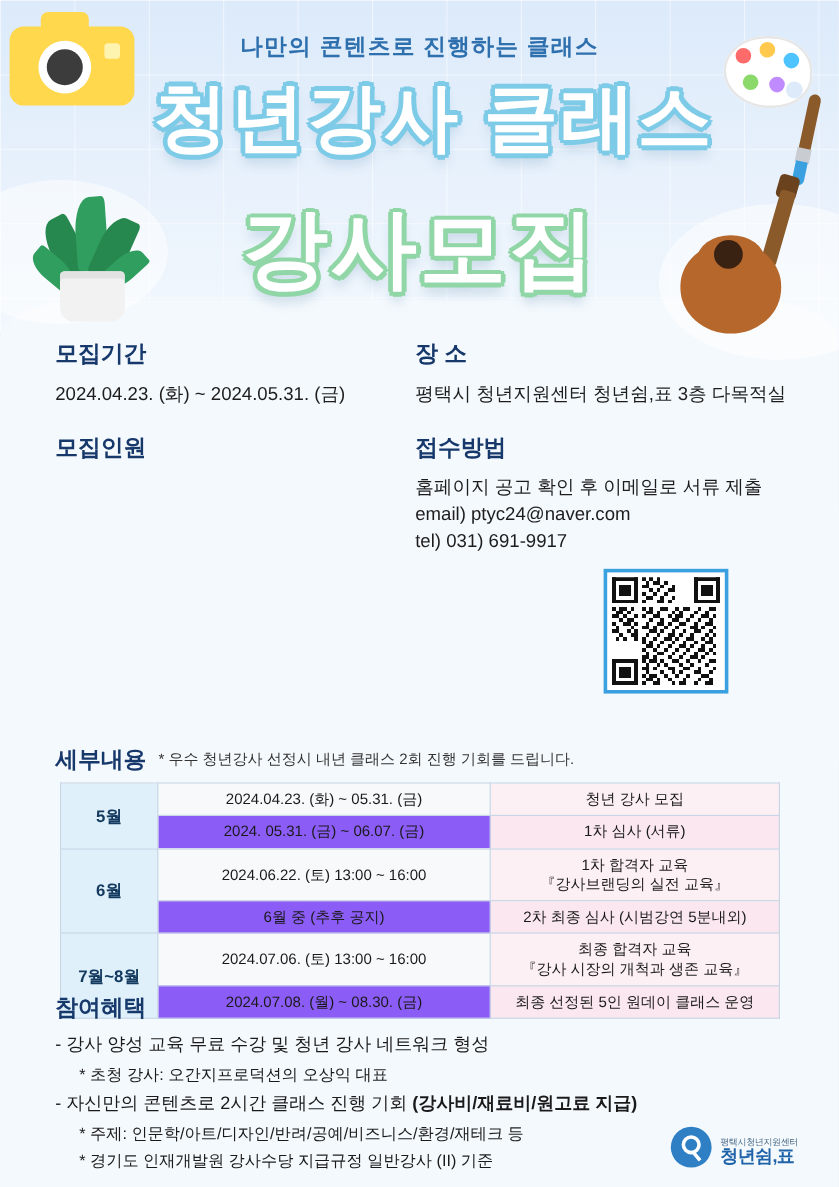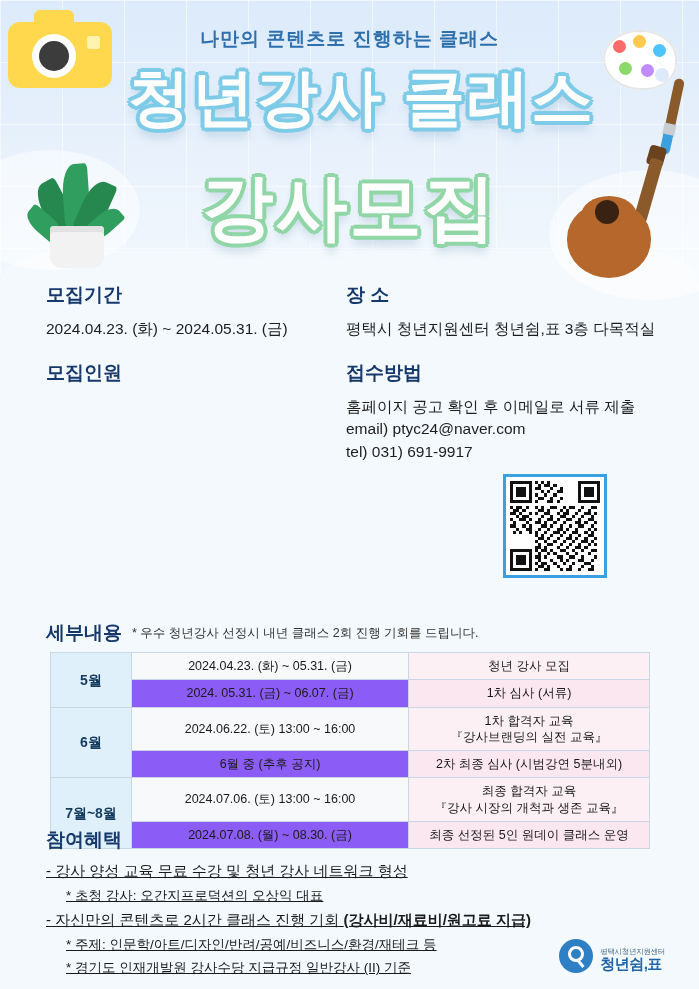--- a/index.html
+++ b/index.html
@@ -359,21 +359,20 @@
     height: 8px;
     background: #ffe680;
     z-index: -1;
   }
   .benefits {
     position: absolute;
     left: 46px; top: 576px;
     width: 600px;
     font-size: 15px;
     line-height: 1.72;
-    text-decoration: underline;
   }
   .benefits .sub {
     padding-left: 20px;
     font-size: 13.5px;
   }
   .benefits b { font-weight: bold; }
 
   
   .footer-logo {
     position: absolute;

